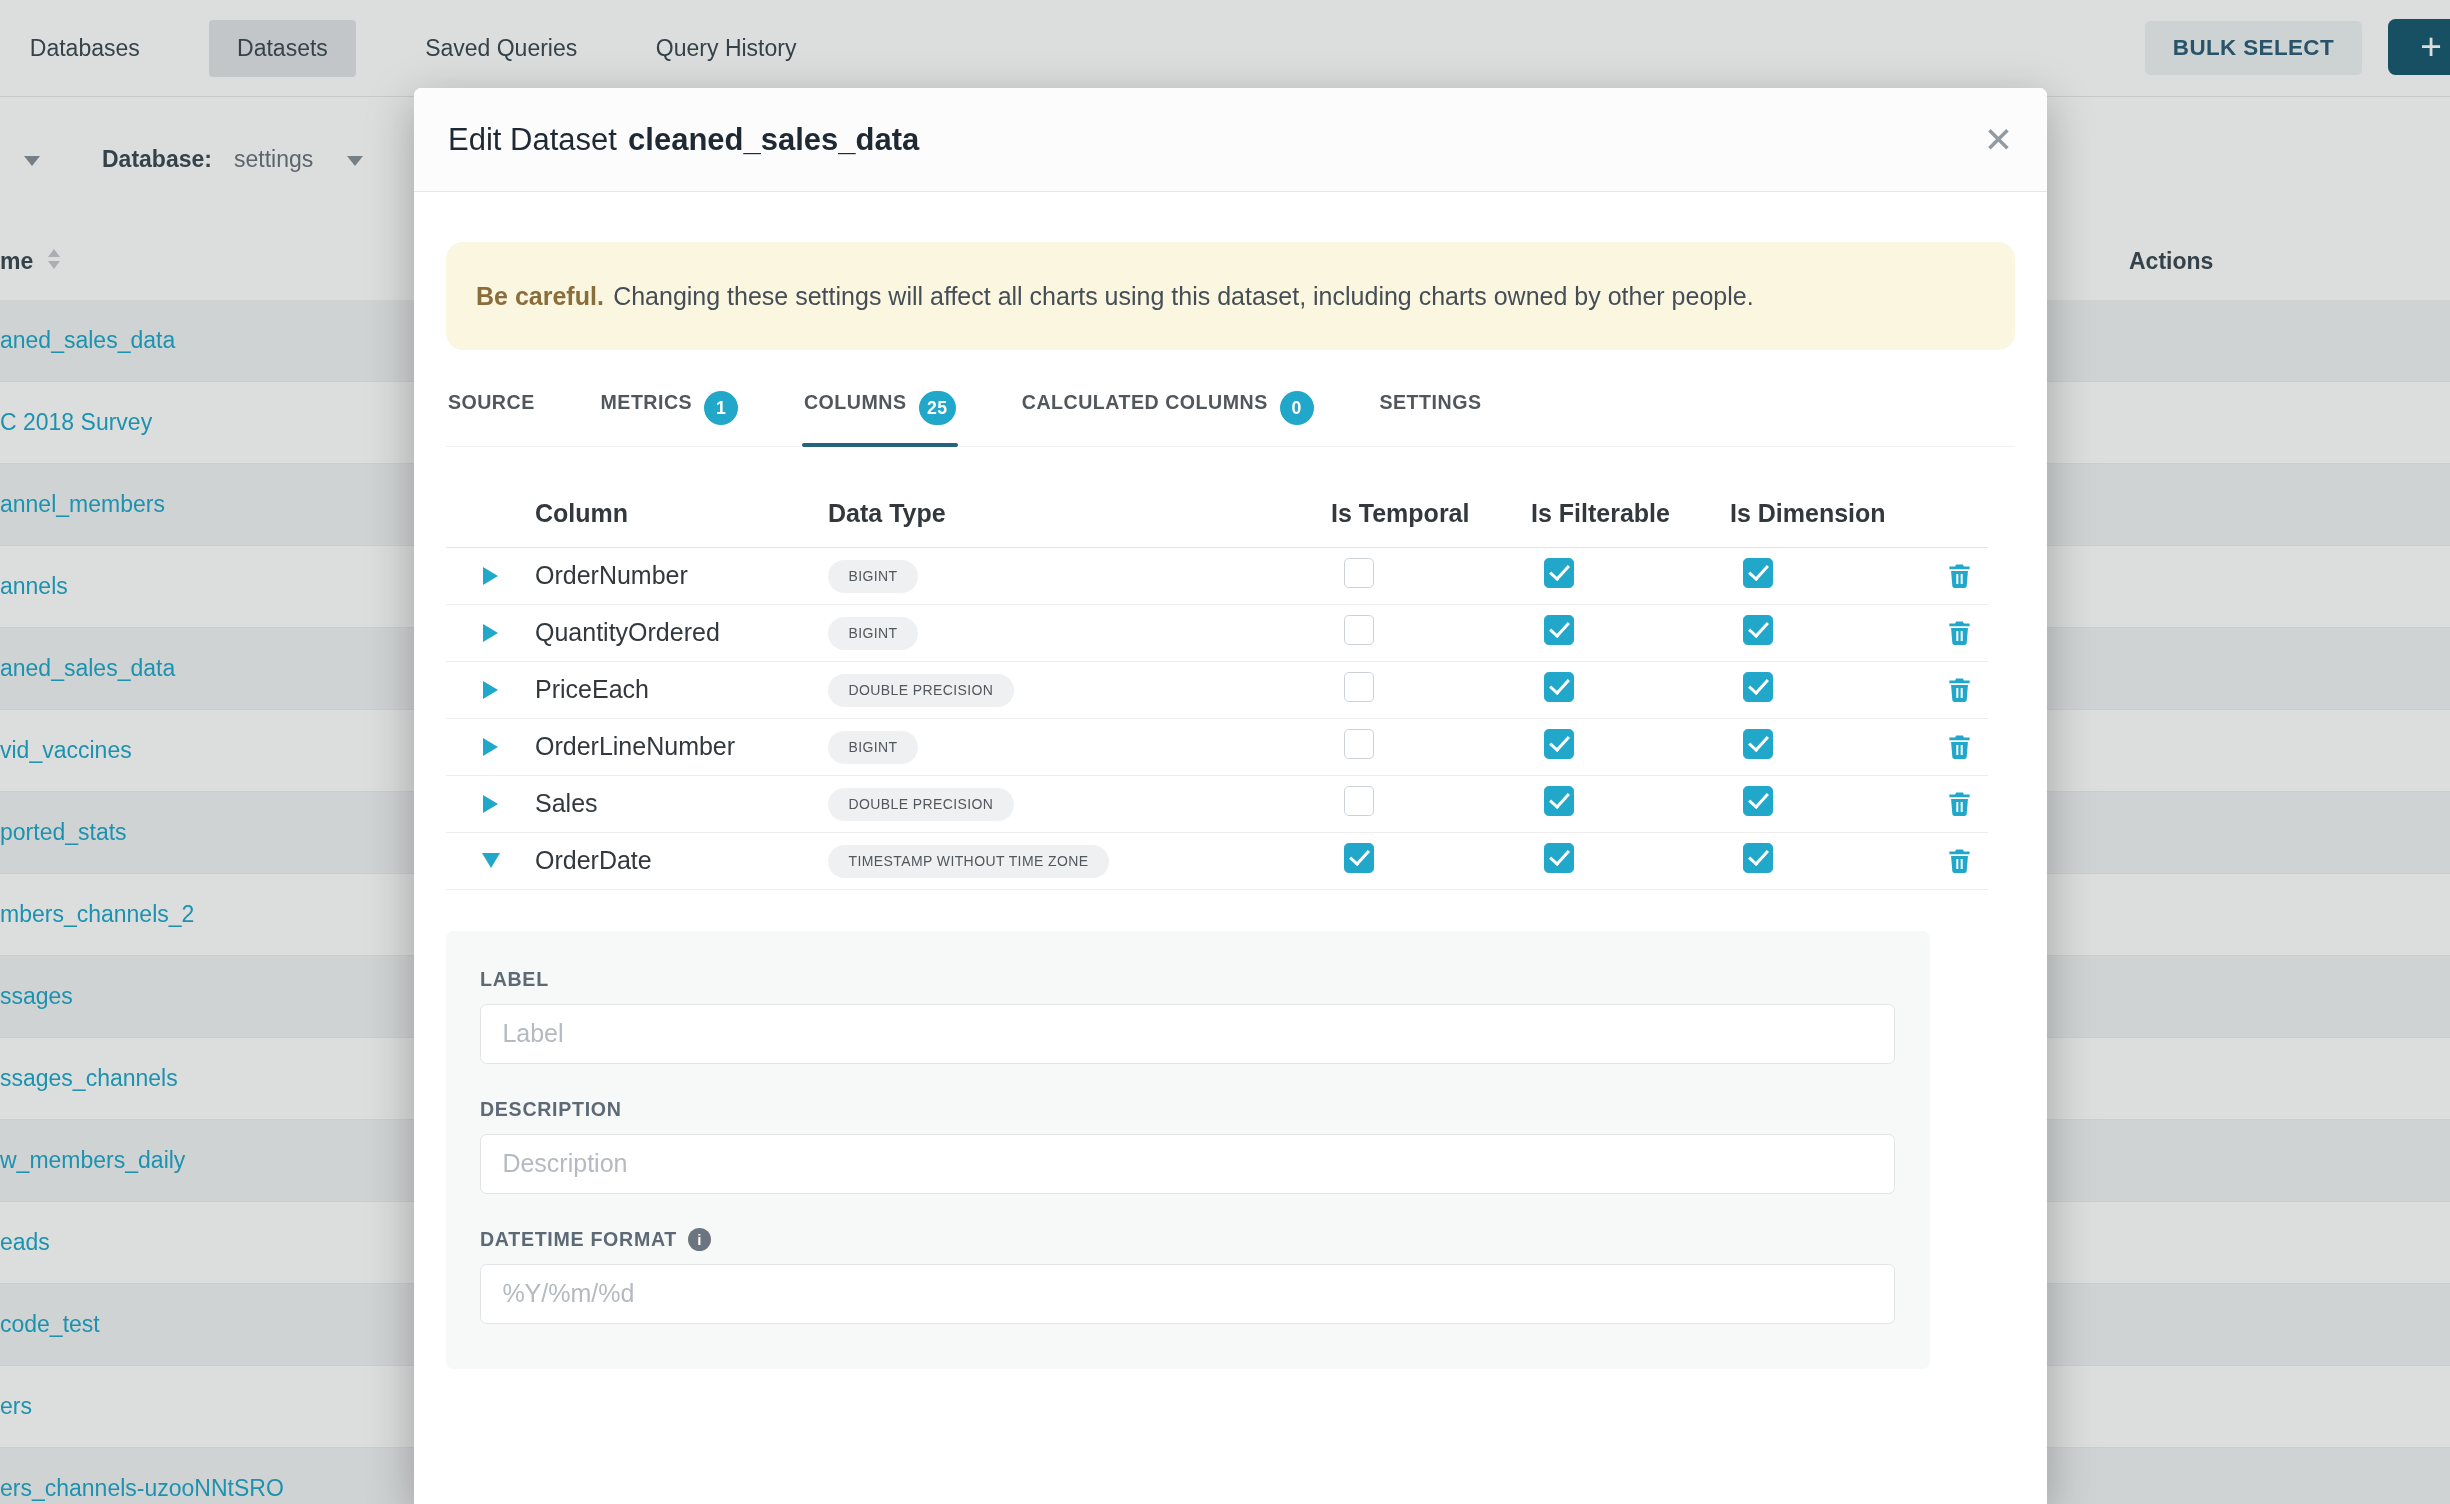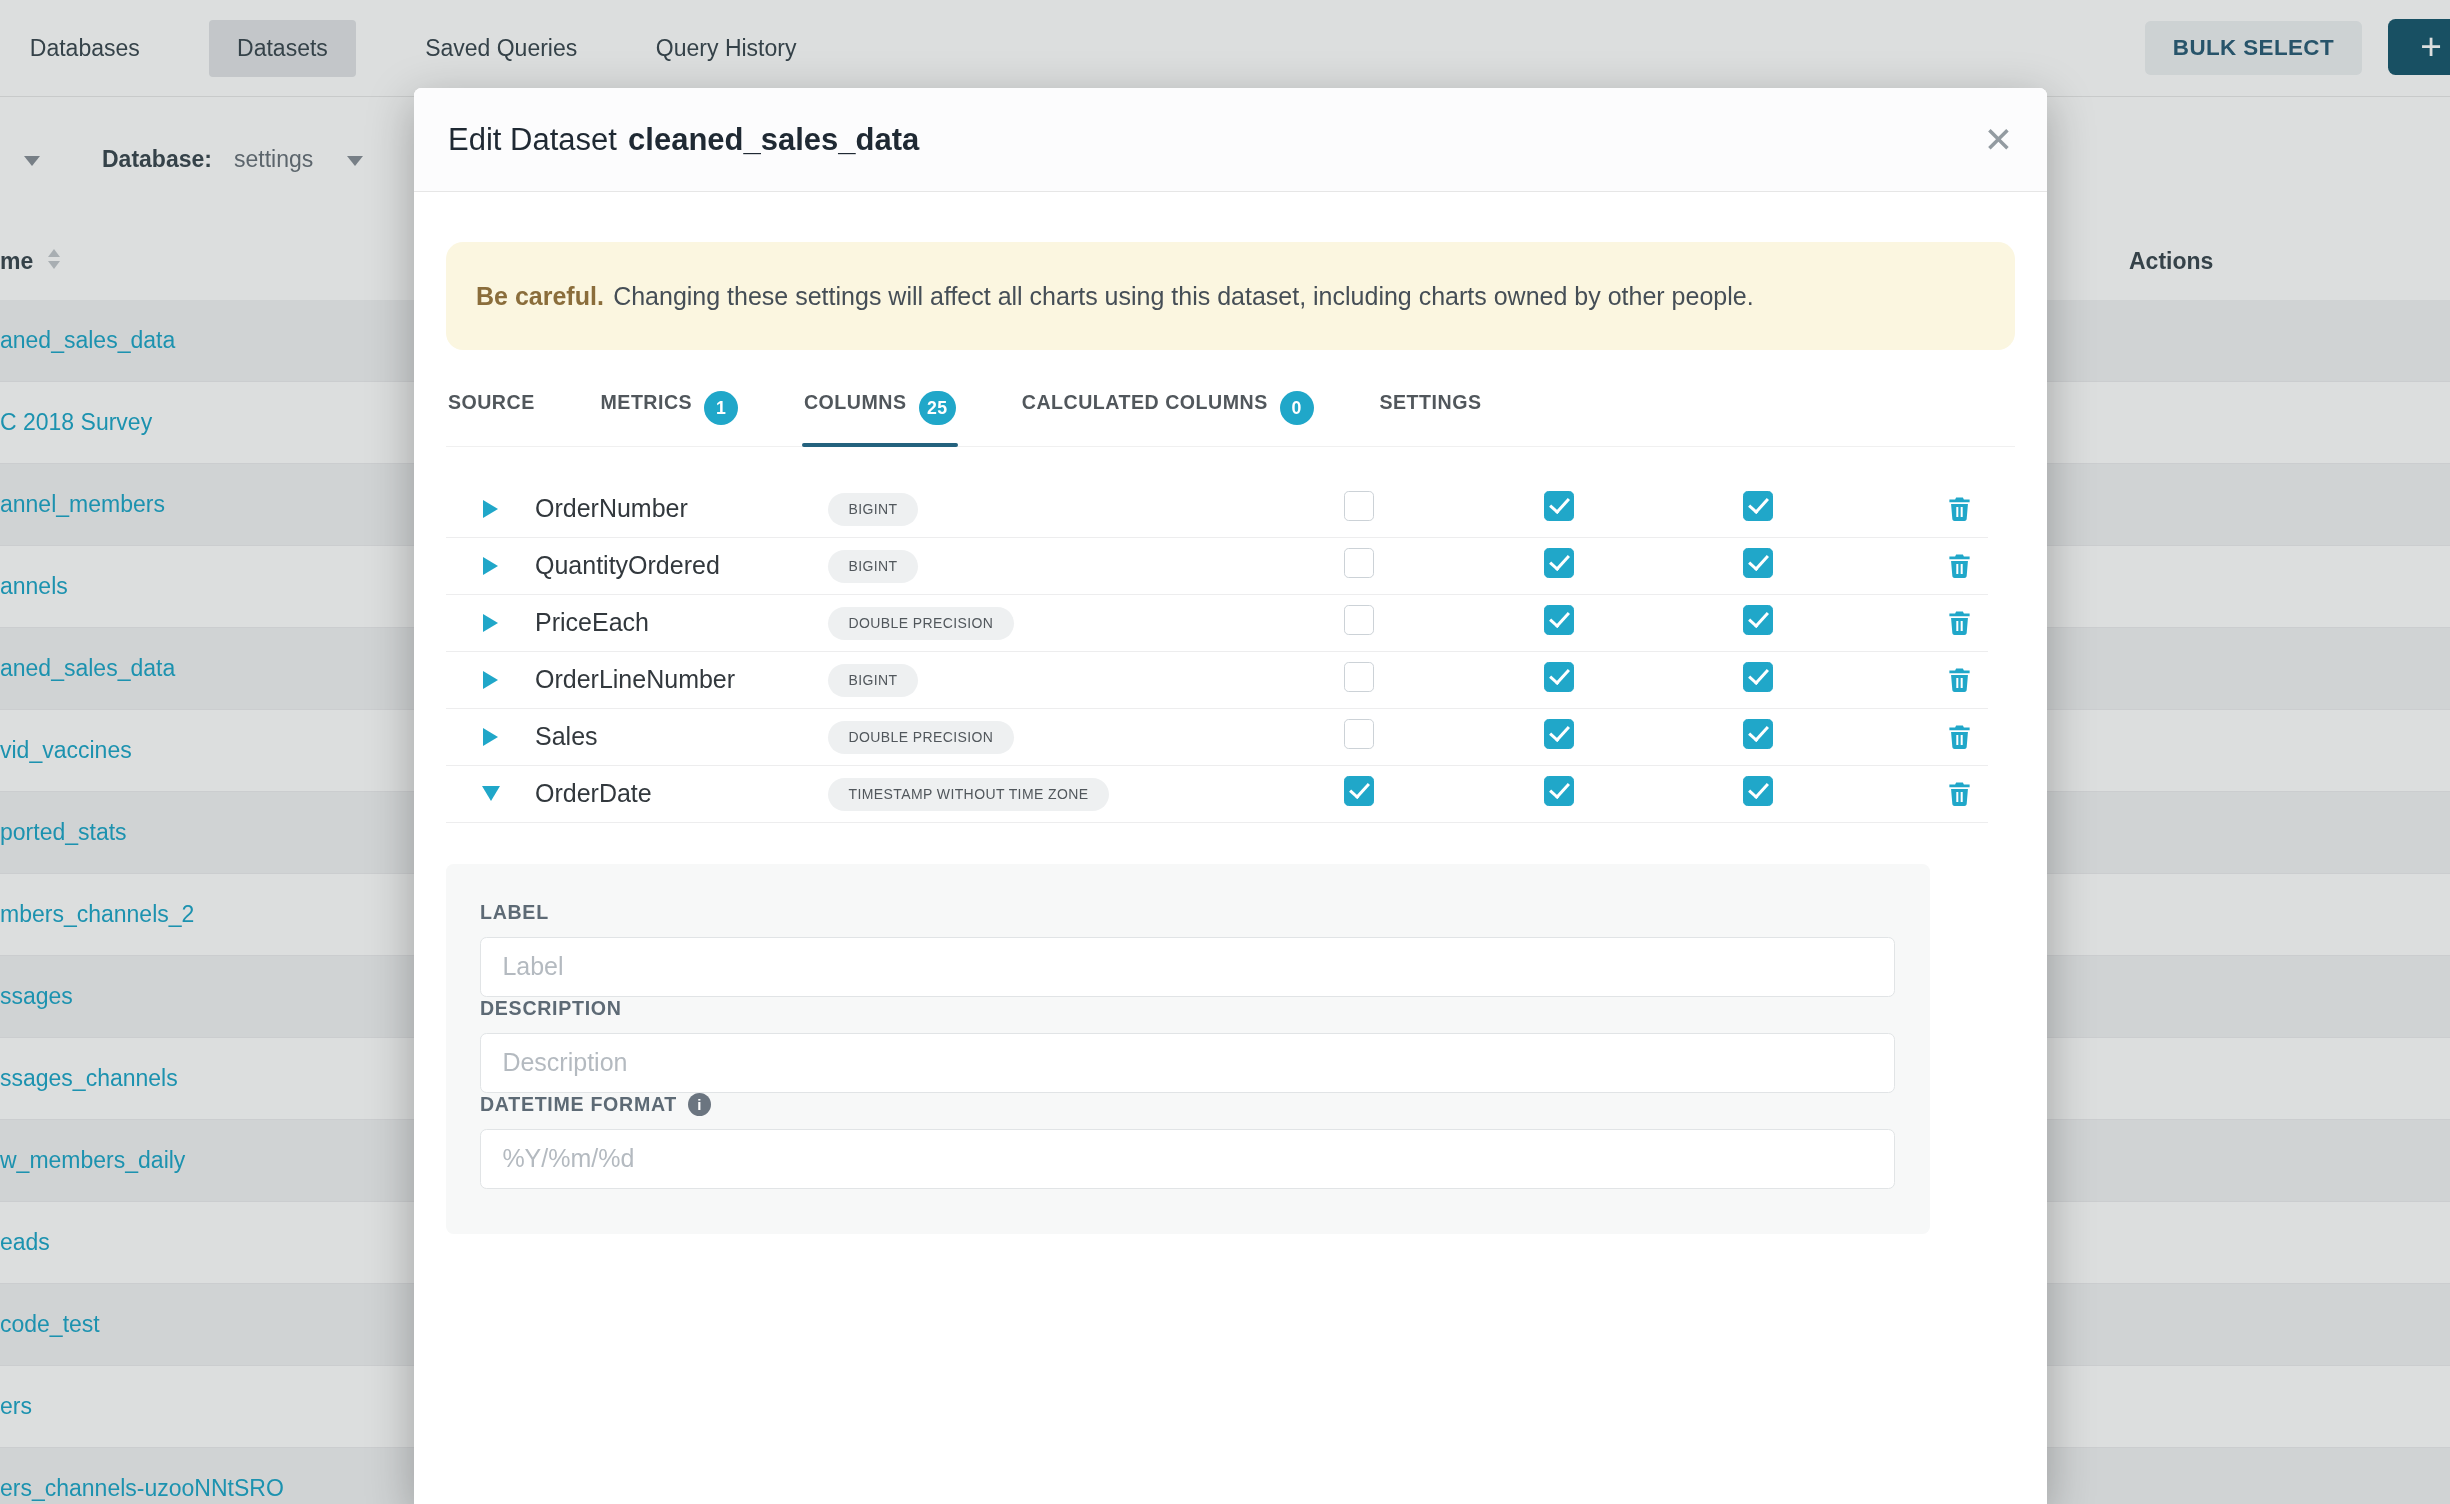--- a/index.html
+++ b/index.html
@@ -61,21 +61,21 @@
   .caret-down{width:0;height:0;border-top:15px solid #20a7c9;border-left:9.3px solid transparent;border-right:9.3px solid transparent;cursor:pointer}
   .type-pill{display:inline-block;background:#eef0f1;border-radius:20.5px;padding:8.4px 20.5px;font-size:14px;letter-spacing:0.4px;color:#51575c;white-space:nowrap}
   .c-check{padding-left:13px}
   .cb{display:inline-block;width:30px;height:30px;border:1.9px solid #ccd2d7;border-radius:4.7px;background:#fff;position:relative;cursor:pointer}
   .cb.checked{background:#20a7c9;border-color:#20a7c9}
   .cb.checked::after{content:"";position:absolute;left:9.3px;top:2.8px;width:8.4px;height:16px;border:solid #fff;border-width:0 3.7px 3.7px 0;transform:rotate(42deg)}
   .c-trash{display:flex;justify-content:center}
   .trash-btn{background:none;border:none;cursor:pointer;display:flex;padding:0}
 
   .detail-panel{margin-top:41px;width:1484px;background:#f7f8f8;border-radius:7.5px;padding:37px 34px 45px}
-  .field-group + .field-group{}
+  .field-group + .field-group{margin-top:34px}
   .field-label{font-size:19.6px;font-weight:700;letter-spacing:0.7px;color:#5d6a75;display:flex;align-items:center;gap:11.2px}
   .field-input{margin-top:13px;width:1415px;height:60px;background:#fff;border:0.9px solid #e1e4e6;border-radius:6.5px;font-size:25px;color:#333;padding:0 21.4px;outline:none;font-family:inherit;display:block}
   .field-input::placeholder{color:#b4bac0}
   .info-icon{width:23px;height:23px;border-radius:50%;background:#6b7580;color:#fff;font-size:15px;font-weight:700;display:inline-flex;align-items:center;justify-content:center}
 </style>
 </head>
 <body>
 
 <div class="topnav">
   <span class="nav-item">Databases</span>
@@ -182,20 +182,29 @@
       <div class="tab">
         <span>CALCULATED COLUMNS</span>
         <span class="badge">0</span>
       </div>
       <div class="tab">
         <span>SETTINGS</span>
       </div>
     </div>
 
     <div class="cols-table">
+      <div class="mhead">
+        <div class="mcell"></div>
+        <div class="mcell">Column</div>
+        <div class="mcell">Data Type</div>
+        <div class="mcell">Is Temporal</div>
+        <div class="mcell">Is Filterable</div>
+        <div class="mcell">Is Dimension</div>
+        <div class="mcell"></div>
+      </div>
       <div>
           <div class="mrow">
             <div class="mcell c-caret">
               <span class="caret-right"></span>
             </div>
             <div class="mcell c-name">OrderNumber</div>
             <div class="mcell c-type"><span class="type-pill">BIGINT</span></div>
             <div class="mcell c-check"><span class="cb"></span></div>
             <div class="mcell c-check"><span class="cb checked"></span></div>
             <div class="mcell c-check"><span class="cb checked"></span></div>

